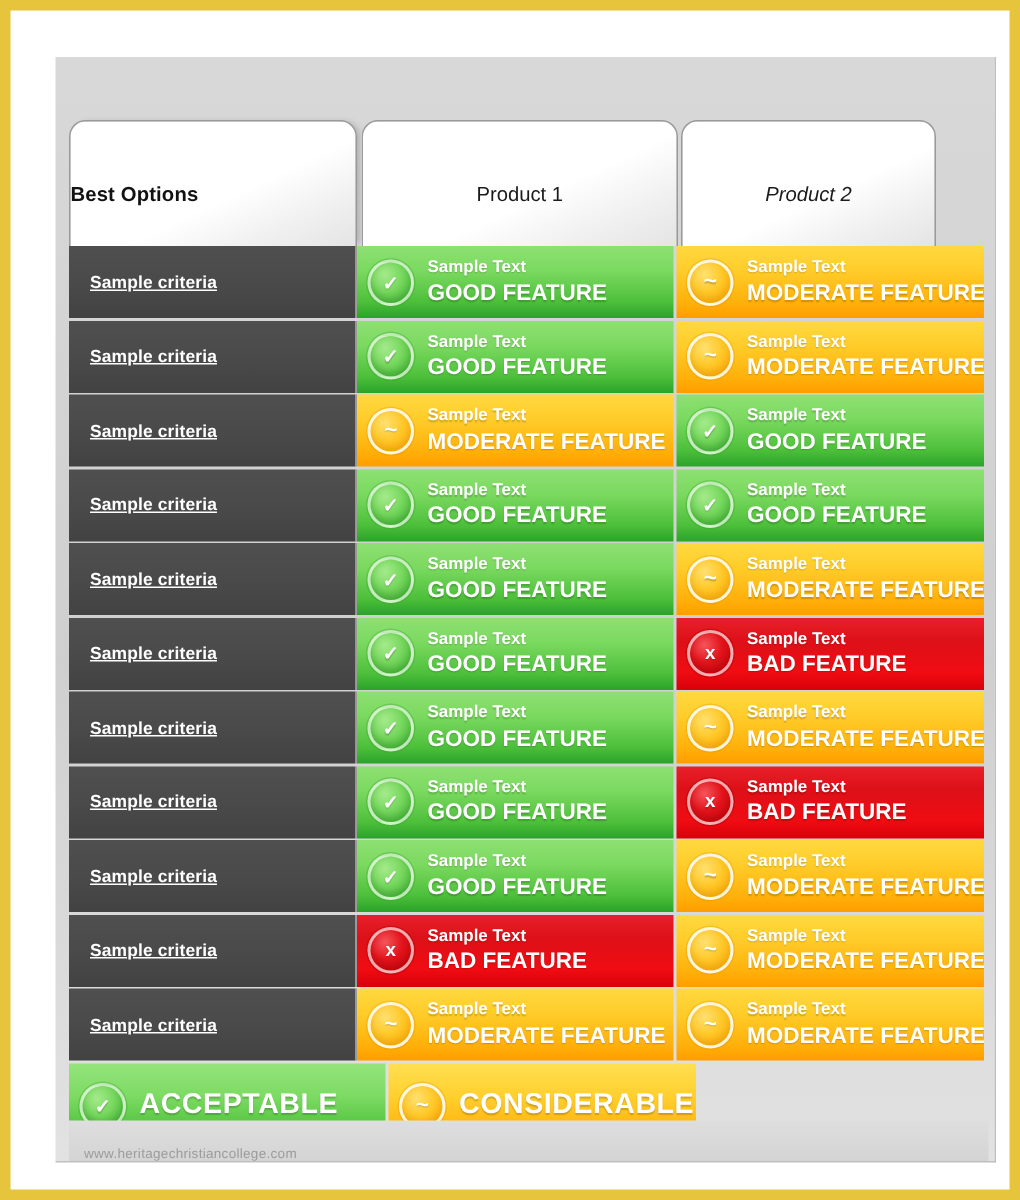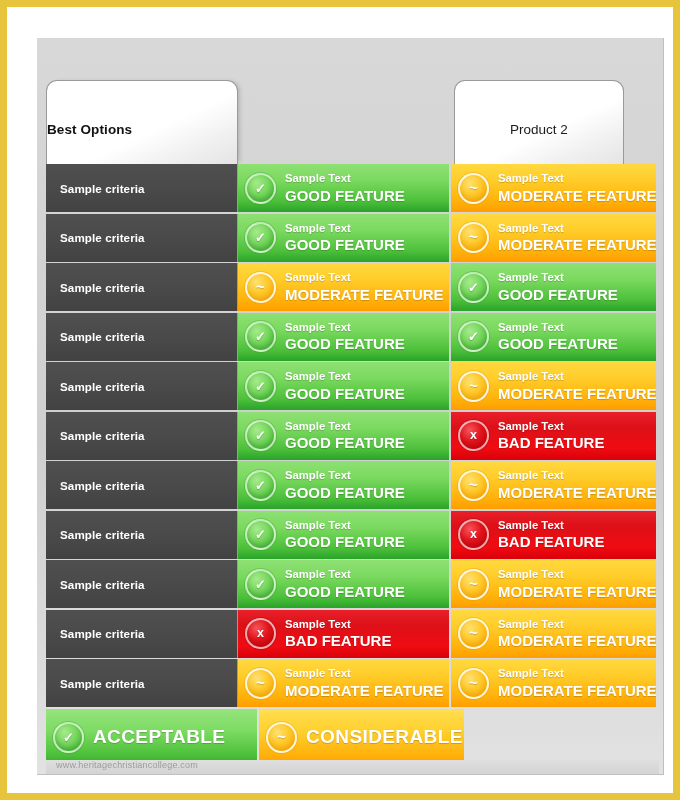--- a/index.html
+++ b/index.html
@@ -69,21 +69,21 @@
     width: 192px;
     justify-content: flex-start;
     box-shadow: 3px 0 5px -2px rgba(0,0,0,0.22);
   }
 
   .htab.product-tab {
     justify-content: center;
   }
 
   .htab.p1 { left: 204px; width: 211px; }
-  .htab.p2 { left: 417px; width: 170px; }
+  .htab.p2 { left: 417px; width: 170px; font-style: italic; }
 
   .htab-label-bold {
     font-size: 13.5px;
     font-weight: bold;
     color: #121212;
     letter-spacing: 0.1px;
     margin-top: 14px;
   }
 
   .htab-label {
@@ -115,20 +115,21 @@
     flex: 0 0 192px;
     background: linear-gradient(180deg, #4f4f4f 0%, #4a4a4a 50%, #424242 100%);
     display: flex;
     align-items: center;
     padding-left: 14px;
     color: #ffffff;
     font-size: 11.6px;
     font-weight: bold;
     border-right: 1px solid #9b9b9b;
     letter-spacing: 0.1px;
+    text-decoration: underline;
   }
 
   .criteria-cell.conclusion {
     background: linear-gradient(180deg, #2b2b2b 0%, #1a1a1a 50%, #141414 100%);
     font-size: 12.4px;
   }
 
   
   .val-cell {
     flex: 0 0 211px;
@@ -227,24 +228,24 @@
     font-size: 19px;
     letter-spacing: 0.4px;
   }
 
   
   .panel-footer {
     position: absolute;
     left: 9px;
     bottom: 0;
     width: 613px;
-    height: 14px;
+    height: 27px;
     background: linear-gradient(180deg, #dedede 0%, #d4d4d4 100%);
     display: flex;
-    align-items: flex-start;
+    align-items: flex-end;
     padding-left: 10px;
   }
 
   .watermark {
     font-size: 9px;
     color: #9c9c9c;
     letter-spacing: 0.2px;
     font-family: "Liberation Sans", sans-serif;
   }
 </style>
@@ -253,20 +254,23 @@
 
 <div id="page-frame">
   <div id="frame-inner">
 
     <div id="table-panel">
 
       <div class="header-row">
         <div class="htab criteria-tab">
           <span class="htab-label-bold">Best Options</span>
         </div>
+        <div class="htab product-tab p1">
+          <span class="htab-label">Product 1</span>
+        </div>
         <div class="htab product-tab p2">
           <span class="htab-label">Product 2</span>
         </div>
       </div>
 
       <div class="table-body" id="table-body">
           <div class="trow">
             <div class="criteria-cell">Sample criteria</div>
             <div class="val-cell good">
               <div class="badge good">

